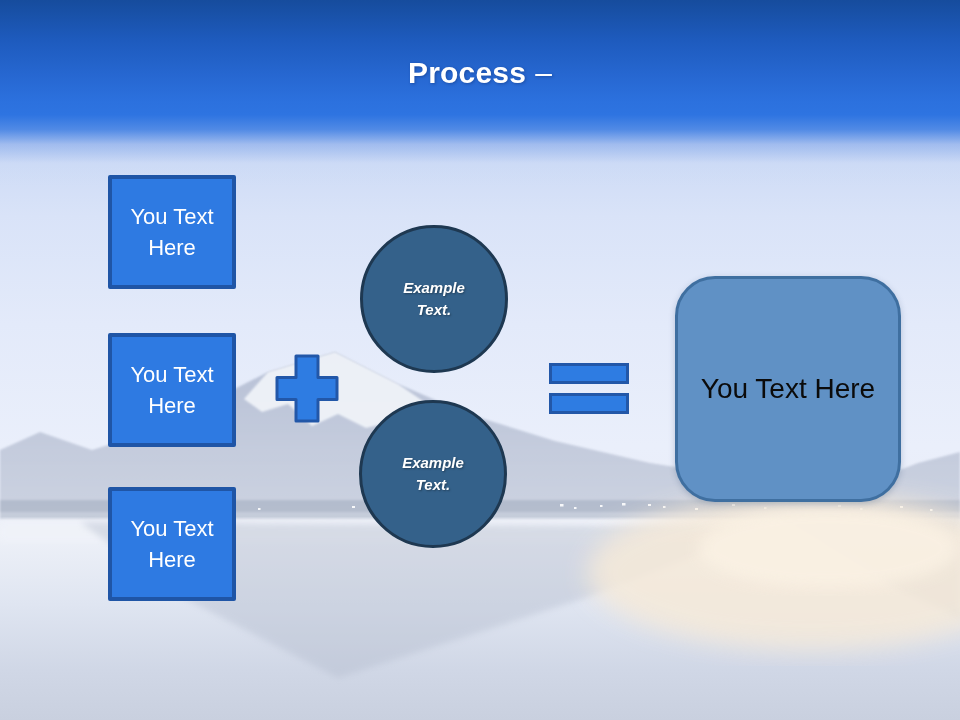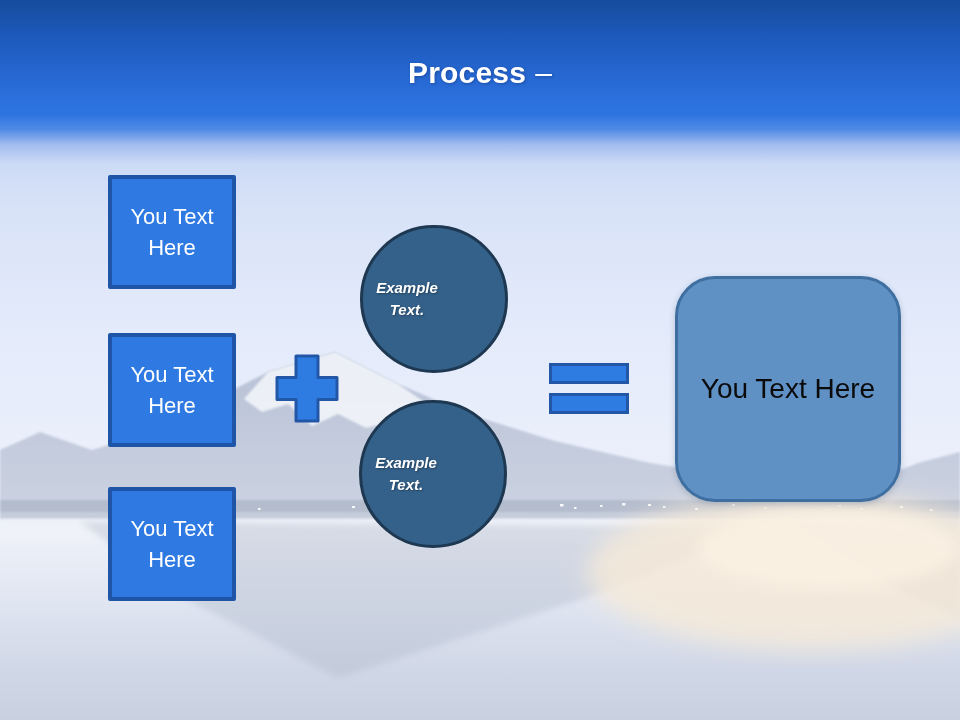--- a/index.html
+++ b/index.html
@@ -54,21 +54,21 @@
   .plus-wrap{position:absolute;left:275px;top:354px;width:64px;height:69px;}
   .eqbar{
     position:absolute;left:549px;width:80px;height:21px;box-sizing:border-box;
     background:#2E7CE2;border:3px solid #2257A8;
   }
   .eq1{top:363px;} .eq2{top:393px;}
   
   .ecircle{
     position:absolute;width:148px;height:148px;border-radius:50%;box-sizing:border-box;
     background:#34618A;border:3.5px solid #1E3851;
-    display:flex;align-items:center;text-align:center;
+    display:flex;align-items:center;justify-content:center;text-align:center;
   }
   .ecircle .lbl{
     color:#fff;font-size:15px;line-height:22px;font-weight:bold;font-style:italic;
     width:88px;text-shadow:1px 1px 2px rgba(0,0,0,.35);
   }
   .ecircle1{left:360px;top:225px;} .ecircle2{left:359px;top:400px;}
   
   .result{
     position:absolute;left:675px;top:276px;width:226px;height:226px;box-sizing:border-box;
     background:#6091C5;border:3px solid #3F6FA0;border-radius:40px;

